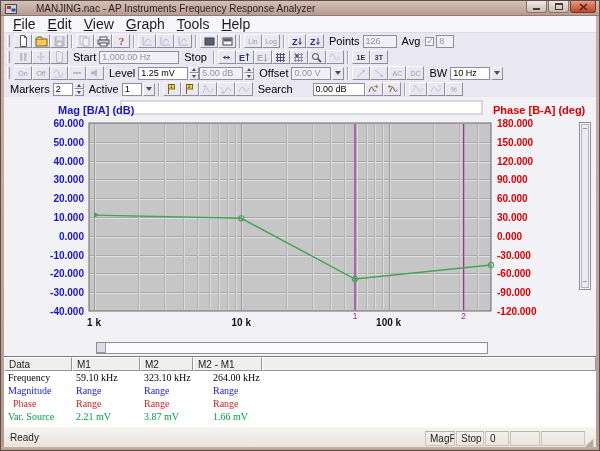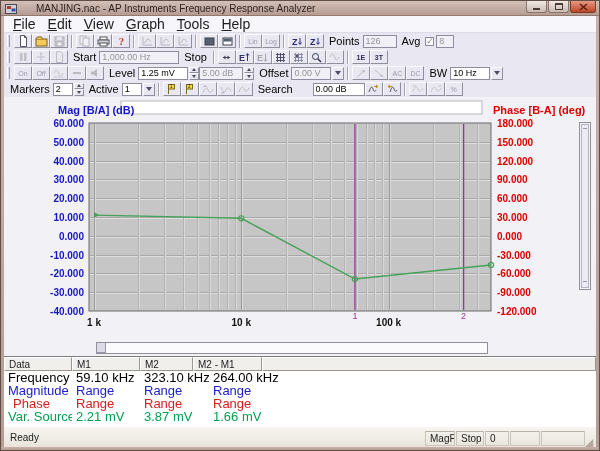--- a/index.html
+++ b/index.html
@@ -52,21 +52,21 @@
   .hthumb{position:absolute;left:0px;top:0px;width:9px;height:10px;background:#dcdae6;border-right:1px solid #9a98a8;border-bottom:1px solid #9a98a8;}
   .vslider{position:absolute;left:578px;top:25px;width:12px;height:168px;border:1px solid #8f8f9e;background:#f4f3f8;}
   .vthumb{position:absolute;left:1px;right:1px;top:1px;bottom:1px;background:#eceaf3;border:1px solid #b5b3c2;}
   .vthumb::before,.vthumb::after{content:"";position:absolute;left:1px;right:1px;height:2px;border-top:1px solid #9a98a8;}
   .vthumb::before{top:3px;} .vthumb::after{bottom:3px;}
   
   .datatable{position:absolute;left:3px;right:3px;top:355px;height:70px;background:#fff;border-top:1px solid #7d7d7d;z-index:10;}
   .thead{display:flex;height:14px;}
   .th{height:14px;background:#f1efec;border-top:1px solid #fff;border-left:1px solid #fff;border-right:1px solid #999590;border-bottom:1px solid #999590;font-size:10px;color:#222;padding:1px 16px 0 4px;overflow:hidden;white-space:nowrap;}
   .trdata{display:flex;height:13px;align-items:center;}
-  .td{font-size:13px;padding-left:4px;white-space:nowrap;overflow:hidden;}
+  .td{font-size:10px;padding-left:4px;white-space:nowrap;overflow:hidden;font-family:Liberation Serif, serif;}
   
   .statusbar{position:absolute;left:3px;right:3px;top:425px;height:23px;background:linear-gradient(#f7f5f0,#e7e3db);border-top:1px solid #fff;z-index:10;}
   .smsg{position:absolute;left:6px;top:5px;font-size:10px;color:#222;}
   .spanel{position:absolute;top:4px;height:15px;border:1px solid #c9c5bb;border-top-color:#b7b3a9;font-size:10px;color:#222;padding:1px 0 0 4px;overflow:hidden;white-space:nowrap;}
   .sgrip{position:absolute;right:1px;bottom:1px;width:12px;height:12px;color:#b3a89d;font-size:11px;line-height:12px;text-align:center;}
 </style>
 </head>
 <body>
 
 <div class="window">

